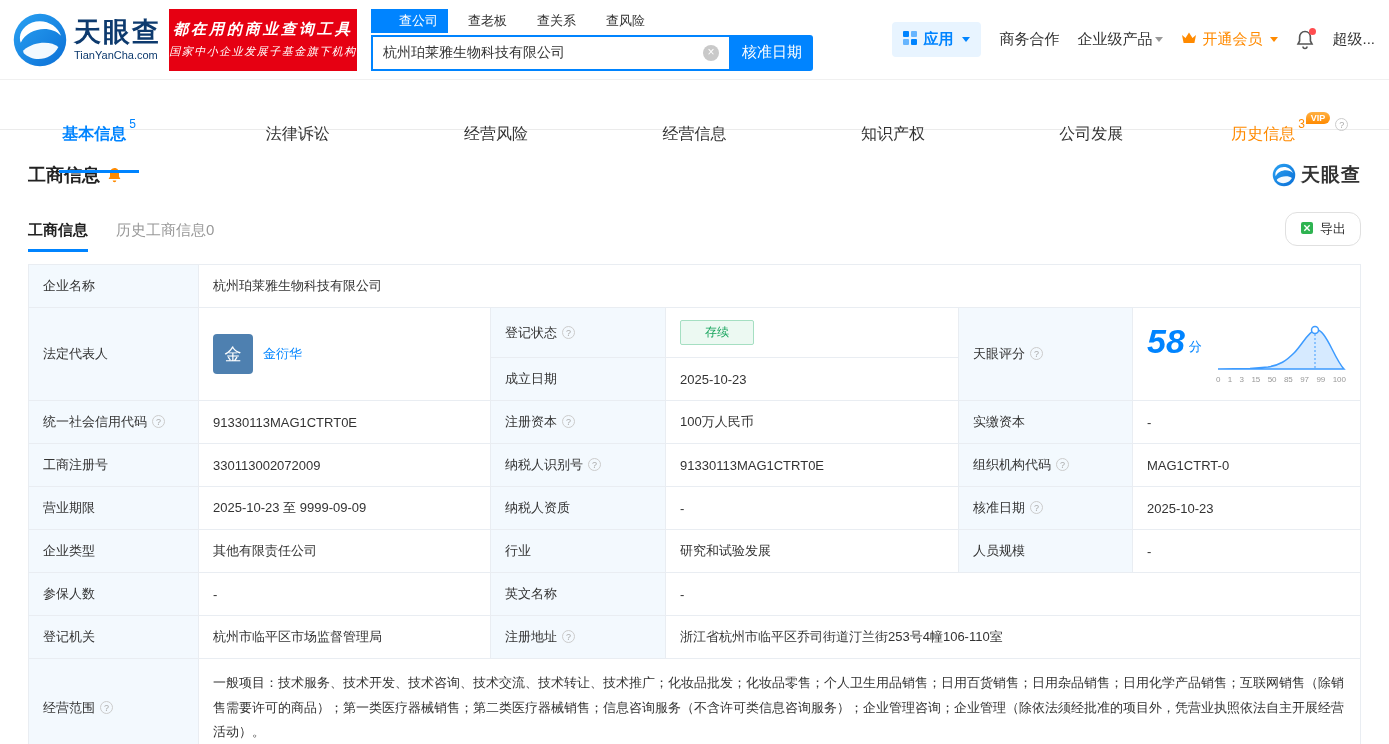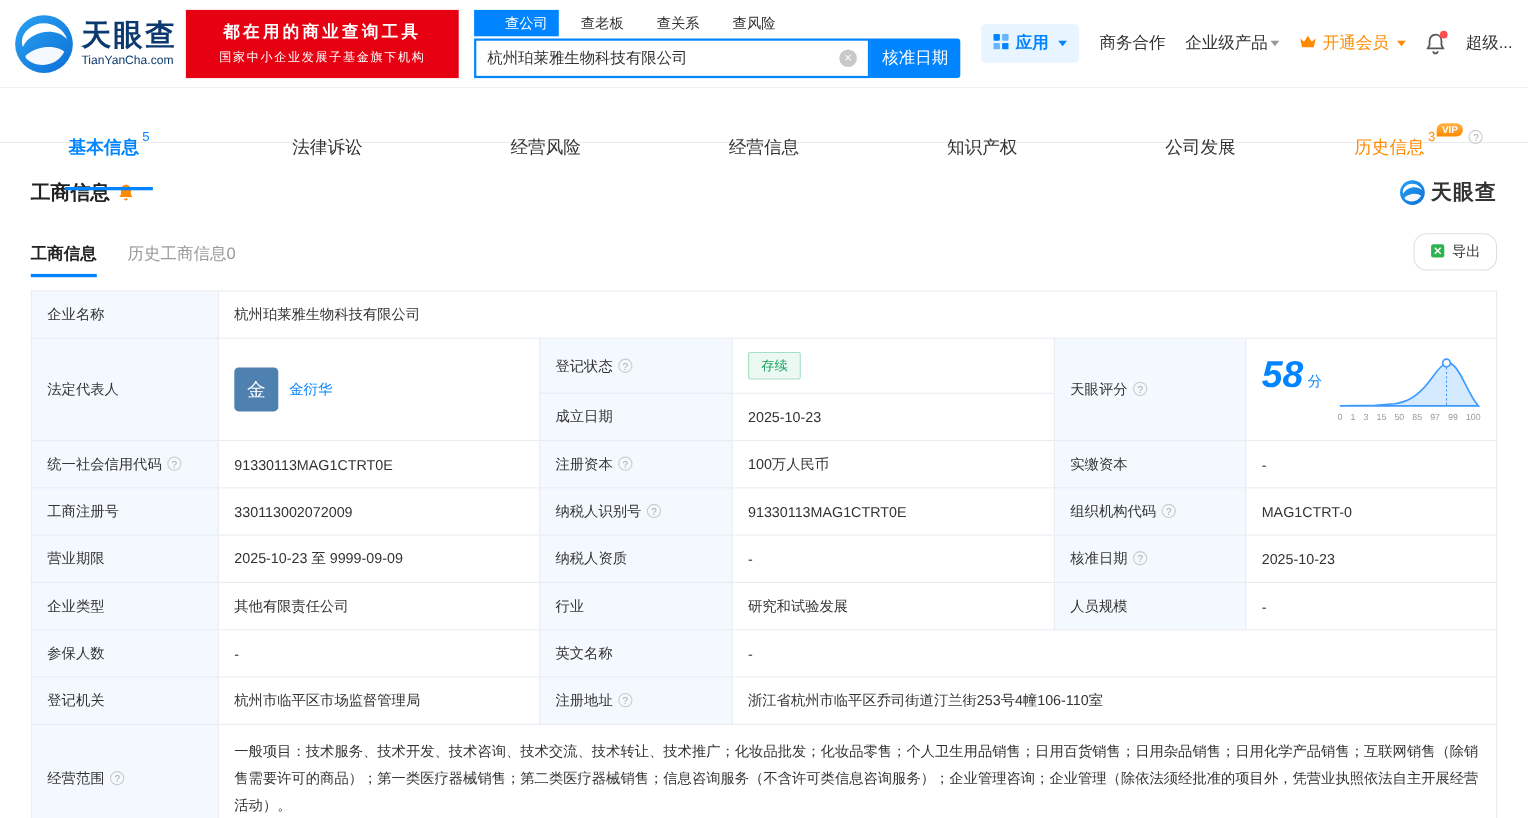--- a/index.html
+++ b/index.html
@@ -8,22 +8,22 @@
 
   
   .topbar { height:80px; display:flex; align-items:center; padding:0 14px 0 12px;
     border-bottom:1px solid #f0f0f0; }
   .logo { display:flex; align-items:center; cursor:pointer; }
   .logo-icon { width:56px; height:56px; display:inline-block; }
   .logo-icon.small { width:24px; height:24px; }
   .logo-text { display:flex; flex-direction:column; margin-left:6px; line-height:1.1; }
   .logo-cn { font-size:27px; font-weight:bold; color:#0d3a6e; letter-spacing:2px; }
   .logo-en { font-size:11px; color:#0d3a6e; margin-top:2px; }
-  .promo { width:248px; height:62px; background:#e60012; color:#fff; margin-left:8px;
-    display:flex; flex-direction:column; justify-content:center; text-align:center; }
+  .promo { width:188px; height:62px; background:#e60012; color:#fff; margin-left:8px;
+    display:flex; flex-direction:column; justify-content:center; text-align:center;font-style:italic; }
   .promo-1 { font-size:15px; font-weight:bold; letter-spacing:3px; }
   .promo-2 { font-size:11px; letter-spacing:1.5px; margin-top:5px; }
 
   .search-block { margin-left:14px; display:flex; flex-direction:column; }
   .search-tabs { display:flex; align-items:center; font-size:13px; }
   .stab { padding:3px 10px; cursor:pointer; margin-right:10px; color:#333; }
   .stab.active { background:#0084ff; color:#fff;padding-left:28px; }
   .search-row { display:flex; margin-top:2px; }
   .search-box { width:360px; height:36px; border:2px solid #0084ff; background:#fff;
     display:flex; align-items:center; padding:0 10px; }
@@ -87,21 +87,21 @@
   
   .info-table { width:100%; border-collapse:collapse; table-layout:fixed; margin-top:12px;
     font-size:13px; }
   .info-table td { border:1px solid #e9edf2; padding:12px 14px; vertical-align:middle;
     word-break:break-all; color:#333; }
   .info-table td.lbl { background:#f3f9fe; }
   .legal-cell { display:flex; align-items:center; gap:10px; }
   .avatar { width:40px; height:40px; border-radius:4px; background:#4e80b0; color:#fff;
     font-size:17px; display:flex; align-items:center; justify-content:center; cursor:pointer; flex:none; }
   .link { color:#0084ff; cursor:pointer; }
-  .status-badge { display:inline-block; padding:3px 11px; background:#ecf9f2;
+  .status-badge { display:inline-block; padding:3px 24px; background:#ecf9f2;
     border:1px solid #a5dfc2; color:#18a45d; font-size:12px; border-radius:2px; }
   .score-cell-inner { display:flex; }
   .score-num { font-size:34px; font-weight:bold; font-style:italic; color:#0084ff; line-height:1; }
   .score-unit { font-size:13px; color:#0084ff; margin:14px 0 0 4px; }
   .score-chart { margin-left:auto; width:130px; display:flex; flex-direction:column; }
   .axis { display:flex; justify-content:space-between; font-size:8px; color:#999; margin-top:1px; }
   .axis i { font-style:normal; }
   .scope-val { line-height:1.9; }
 </style>
 </head>

